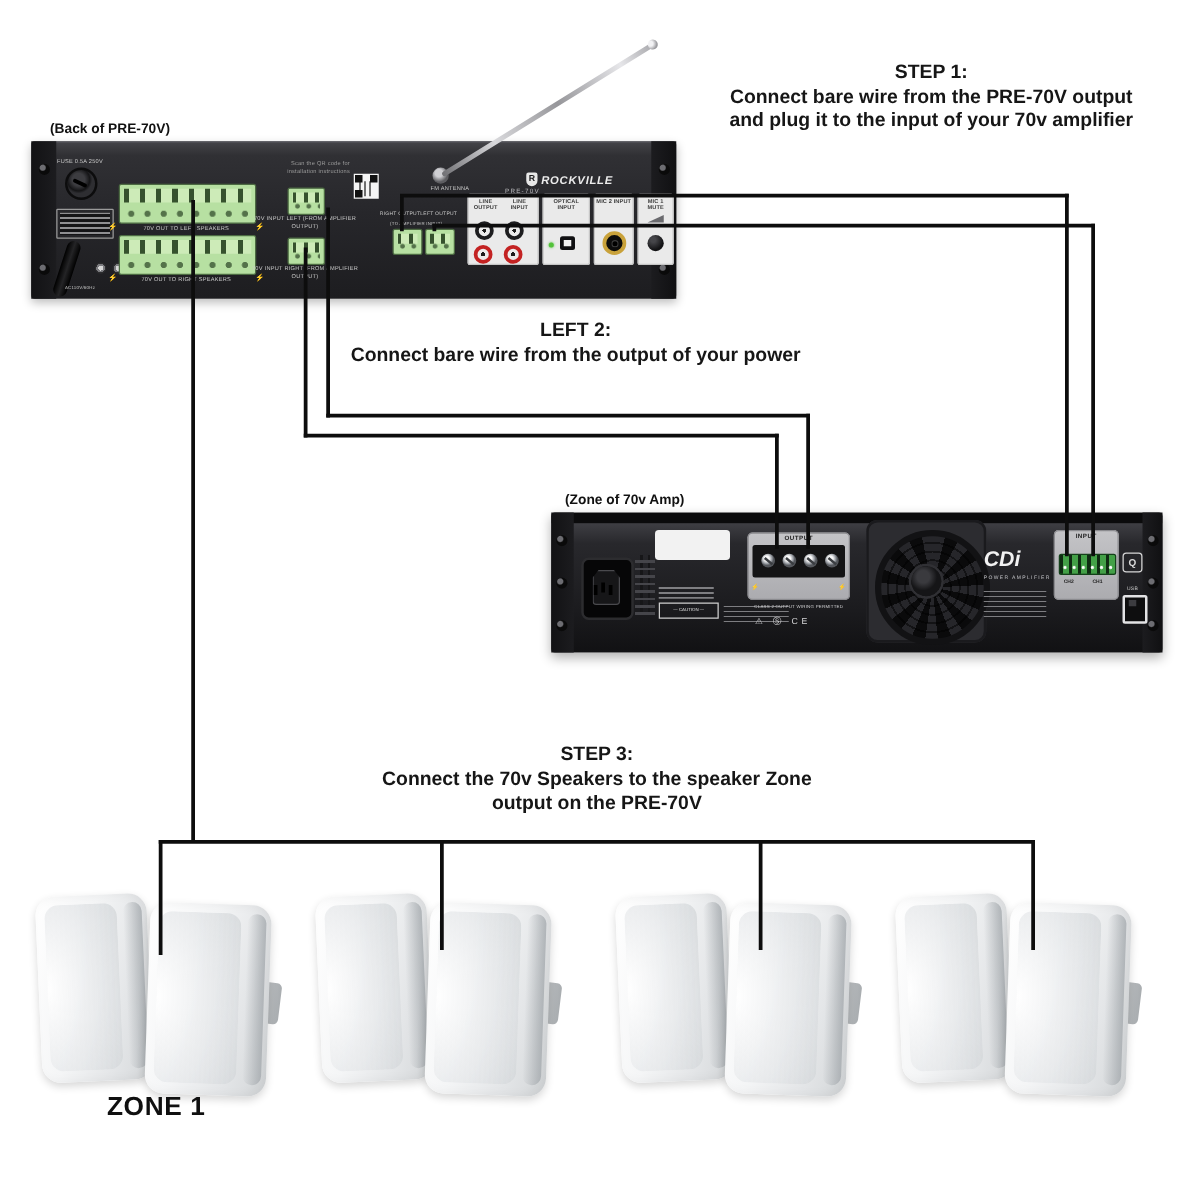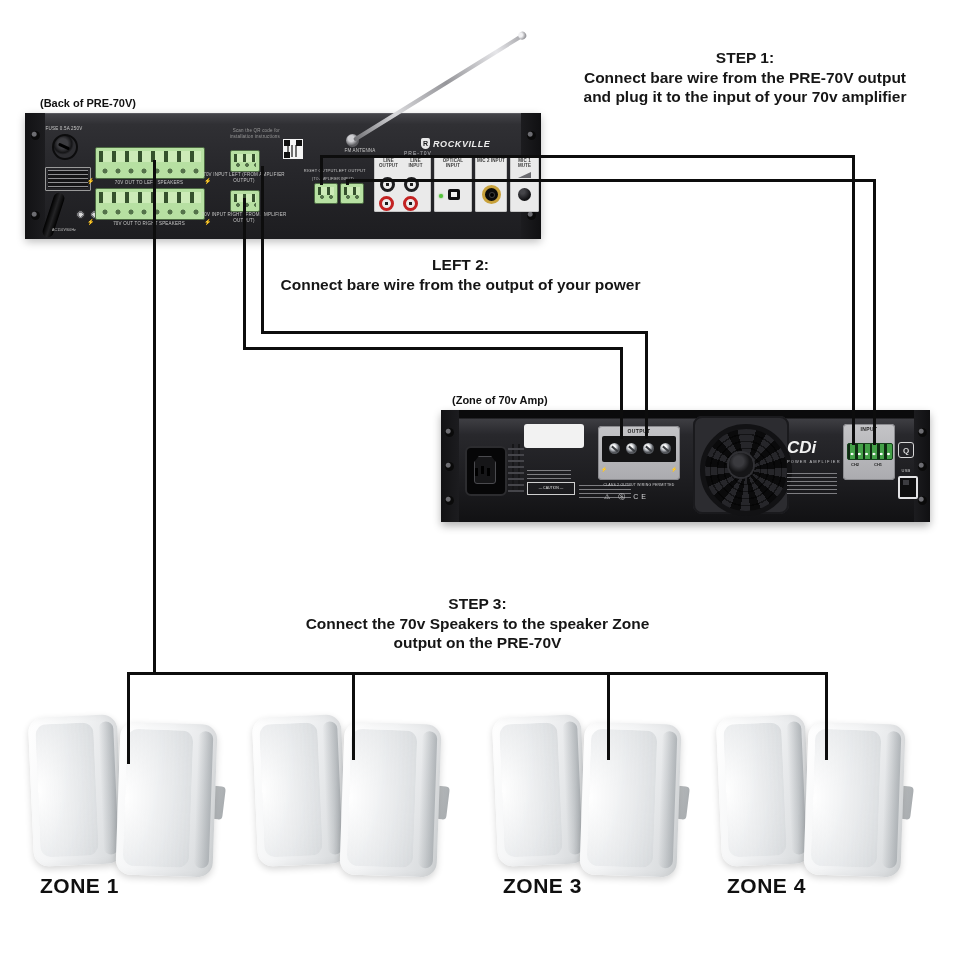--- a/index.html
+++ b/index.html
@@ -115,21 +115,21 @@
        box-shadow:0 3px 7px rgba(0,0,0,.16), inset -5px 0 9px rgba(0,0,0,.05);}
   .spk::before{content:"";position:absolute;left:7px;top:7px;right:24px;bottom:9px;border-radius:11px;
        background:radial-gradient(130% 105% at 0% 50%,rgba(255,255,255,.95) 0%,rgba(231,233,235,.9) 55%,rgba(205,209,212,.75) 100%),
                   repeating-linear-gradient(90deg,rgba(0,0,0,.025) 0 2px,transparent 2px 4px);}
   .spk::after{content:"";position:absolute;right:4px;top:7px;bottom:9px;width:15px;border-radius:8px;
        background:linear-gradient(90deg,rgba(190,194,197,0),rgba(168,173,177,.85));}
   .spk.l{left:5px;top:6px;width:89px;height:149px;transform:rotate(-2.5deg);z-index:1;}
   .spk.r{left:92px;top:13px;width:97px;height:153px;transform:rotate(2deg);z-index:2;}
   .bracket{position:absolute;width:16px;height:33px;border-radius:4px;background:linear-gradient(90deg,#c3c6c8,#a9adb0);
        z-index:0;transform:rotate(7deg);}
-  .zone{position:absolute;top:874px;width:170px;font-size:21px;font-weight:bold;color:#101010;z-index:5;letter-spacing:.5px;}
+  .zone{position:absolute;top:874px;width:170px;text-align:center;font-size:21px;font-weight:bold;color:#101010;z-index:5;letter-spacing:.5px;}
   .bottomcap{position:absolute;left:0;top:923px;width:960px;text-align:center;font-size:20px;font-weight:bold;color:#101010;z-index:5;}
 </style>
 </head>
 <body>
 
 <div id="canvas">
 
   <div class="step" style="left:545px;top:48px;width:400px;">
     <span class="t">STEP 1:</span>
     <span class="t">Connect bare wire from the PRE-70V output</span>
@@ -330,17 +330,15 @@
     <div class="spk l"></div>
     <div class="spk r"></div>
   </div>
   <div class="pair" style="left:714px;top:710px;">
     <div class="bracket" style="left:182px;top:76px;"></div>
     <div class="spk l"></div>
     <div class="spk r"></div>
   </div>
 
   <div class="zone" style="left:40px;">ZONE 1</div>
-  <div class="zone" style="left:503px;">ZONE 3</div>
-  <div class="zone" style="left:727px;">ZONE 4</div>
 
 
 </div>
 
 </body></html>

